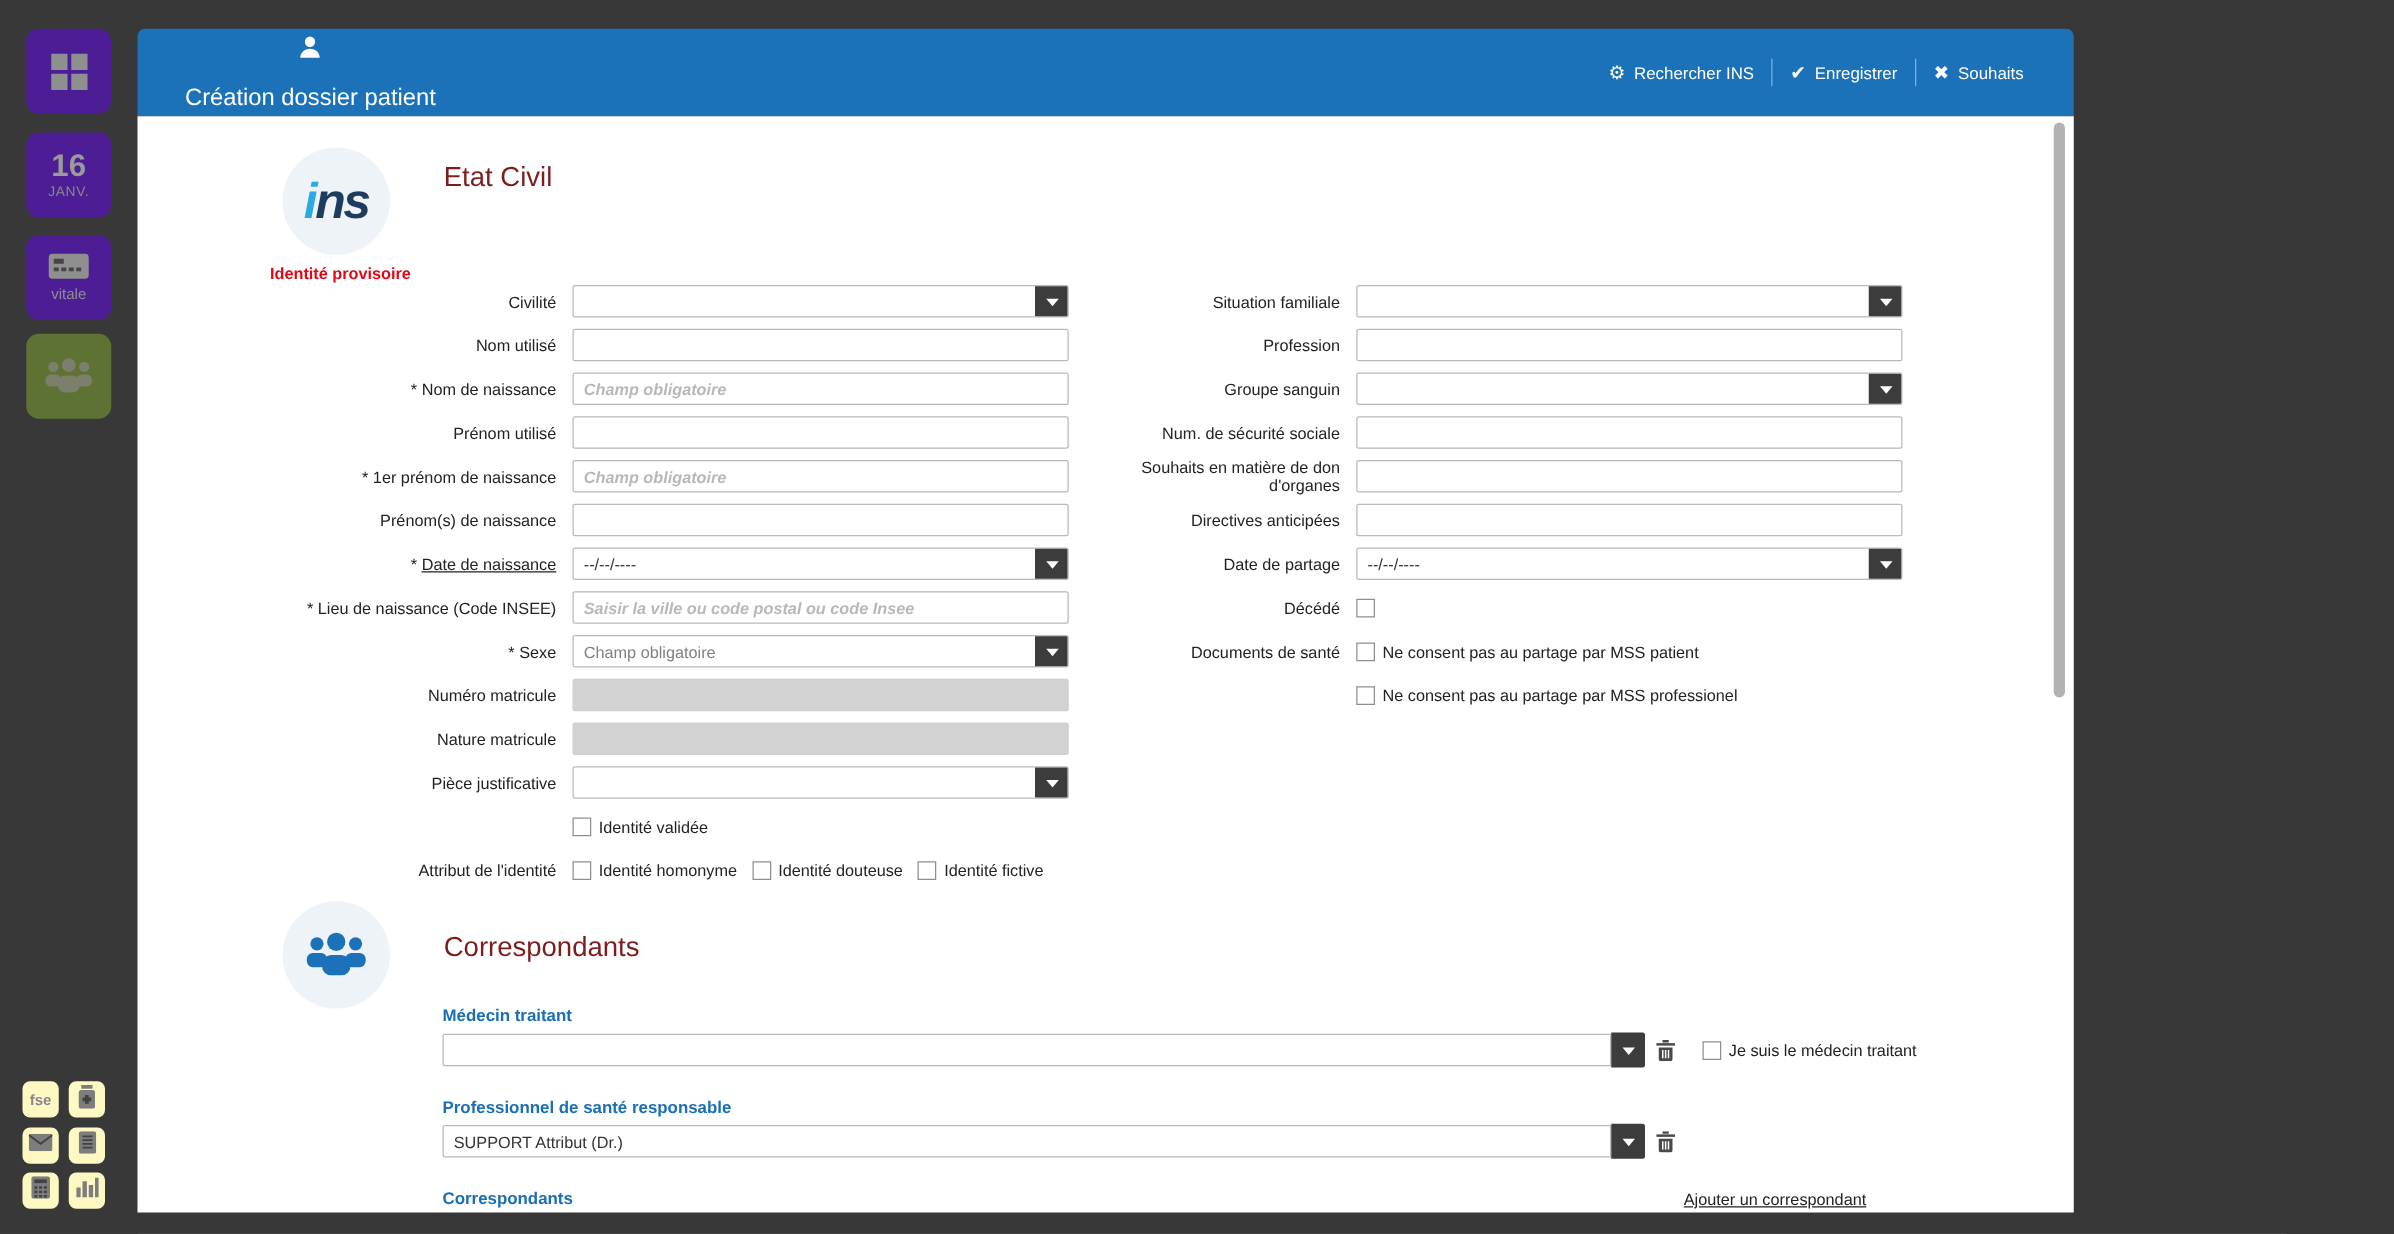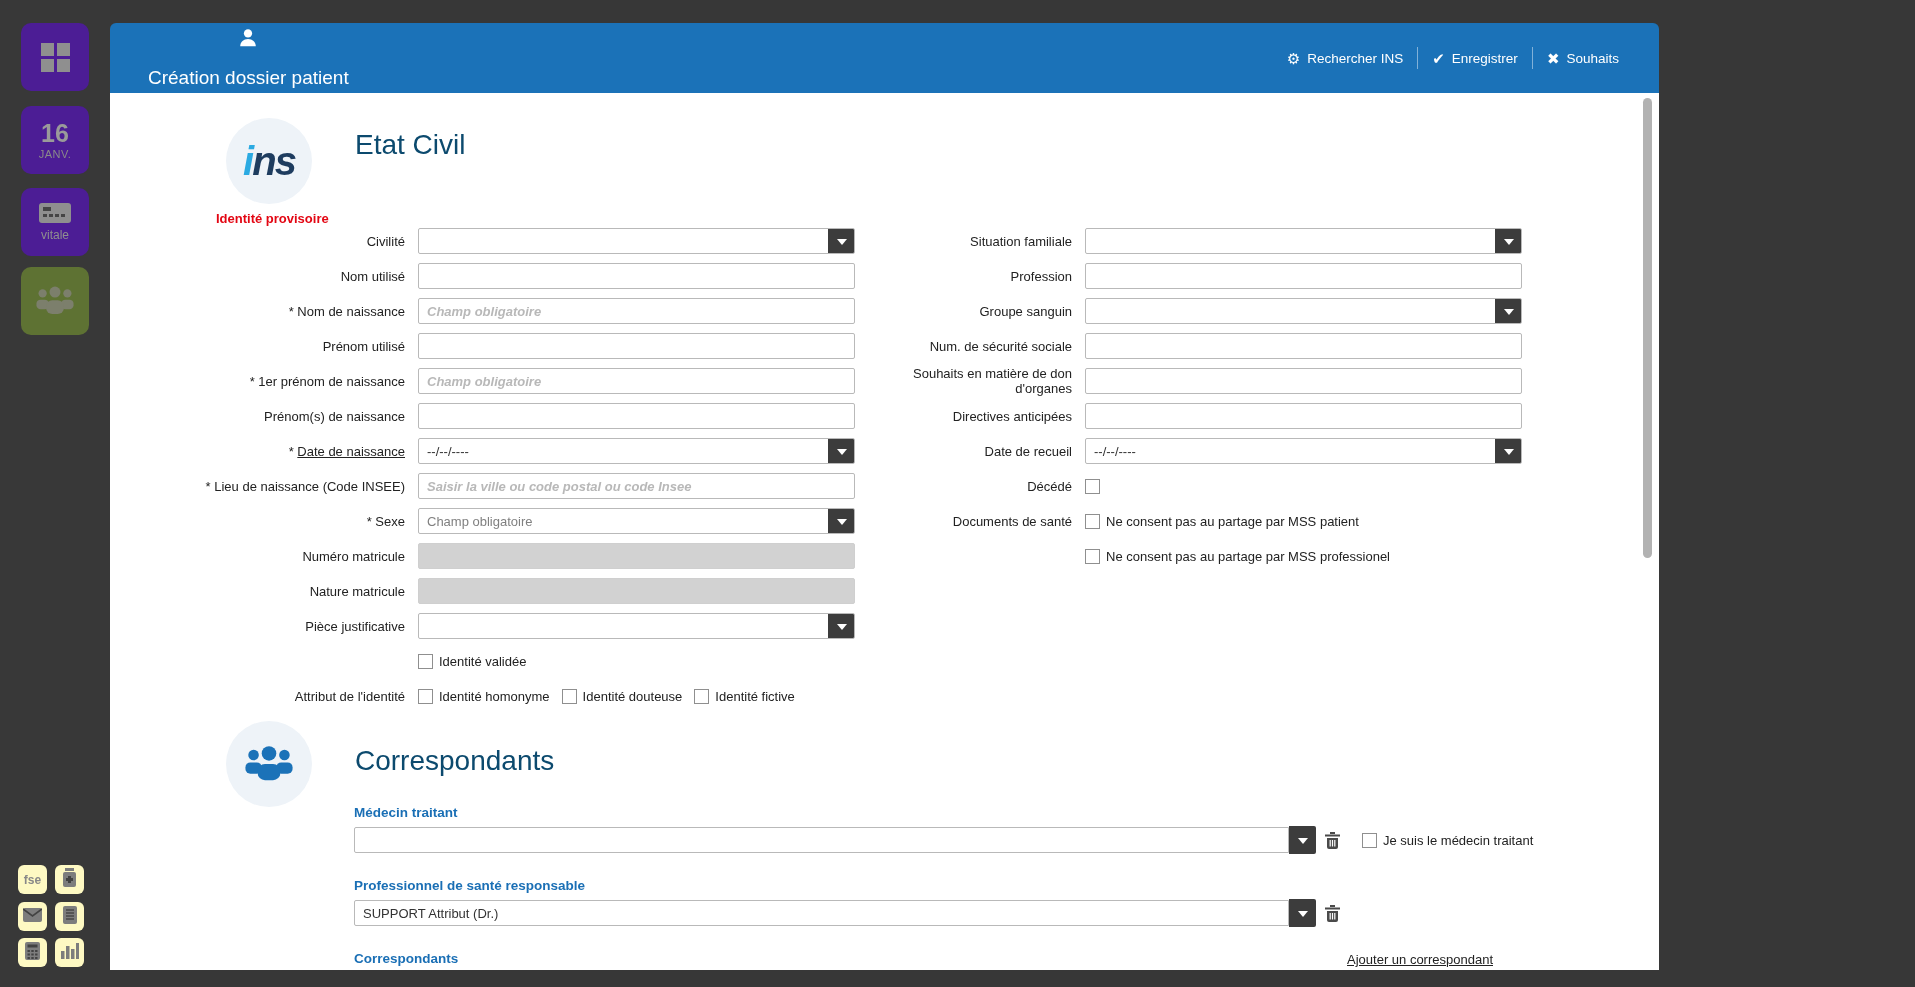--- a/index.html
+++ b/index.html
@@ -34,26 +34,26 @@
 
   .panel-body { position:relative; background:#fff; height:877px; overflow:hidden; }
   .scroll-thumb { position:absolute; left:1533px; top:5px; width:9px; height:460px;
                   background:#b2b2b2; border-radius:5px; }
 
   
   .ins-circle { position:absolute; left:116px; top:25px; width:86px; height:86px; border-radius:50%;
                 background:#eef3f8; display:flex; align-items:center; justify-content:center; }
   .ins-word { font-style:italic; font-weight:bold; font-size:40px; letter-spacing:-2px; line-height:1; }
   .ins-i { color:#2baae2; } .ins-ns { color:#1e3c5f; }
-  .sec-title { position:absolute; font-size:28px; color:#0c4a6e; font-weight:400; }
+  .sec-title { position:absolute; font-size:22px; color:#7f1d1d; font-weight:400; }
   .badge-red { position:absolute; left:106px; top:118px; font-size:13px; font-weight:bold; color:#e30613; }
 
   
   .form { position:absolute; left:0; top:135px; display:flex; }
-  .col-l { width:745px; } .col-r { width:740px; }
+  .col-l { width:745px;padding-left:40px; } .col-r { width:740px; }
   .row { display:flex; align-items:center; height:26px; margin-bottom:9px; }
   .lbl { flex:0 0 308px; text-align:right; padding-right:13px; font-size:13px; color:#222; }
   .col-r .lbl { flex:0 0 230px; }
   .u { text-decoration:underline; }
   .tb { width:437px; height:26px; border:1px solid #b9b9b9; border-radius:2px; background:#fff;
         display:flex; align-items:center; padding:0 8px; font-size:13px; overflow:hidden; }
   .tb.dis { background:#d2d2d2; border-color:#cfcfcf; }
   .sel { width:437px; height:26px; border:1px solid #b9b9b9; border-radius:2px; background:#fff;
          display:flex; align-items:center; overflow:hidden; }
   .sel .val, .sel .ph, .sel .muted { flex:1; padding:0 8px; font-size:13px; }
@@ -372,21 +372,21 @@
               <span class="val"></span>
             </div>
         </div>
         <div class="row">
           <span class="lbl">Directives anticipées</span>
           <div class="tb">
               <span class="val"></span>
             </div>
         </div>
         <div class="row">
-          <span class="lbl">Date de recueil</span>
+          <span class="lbl">Date de partage</span>
           <div class="sel">
             <span class="val">--/--/----</span>
             <span class="arrow-btn"></span>
           </div>
         </div>
         <div class="row">
           <span class="lbl">Décédé</span>
           <span class="cb"></span>
         </div>
         <div class="row">

